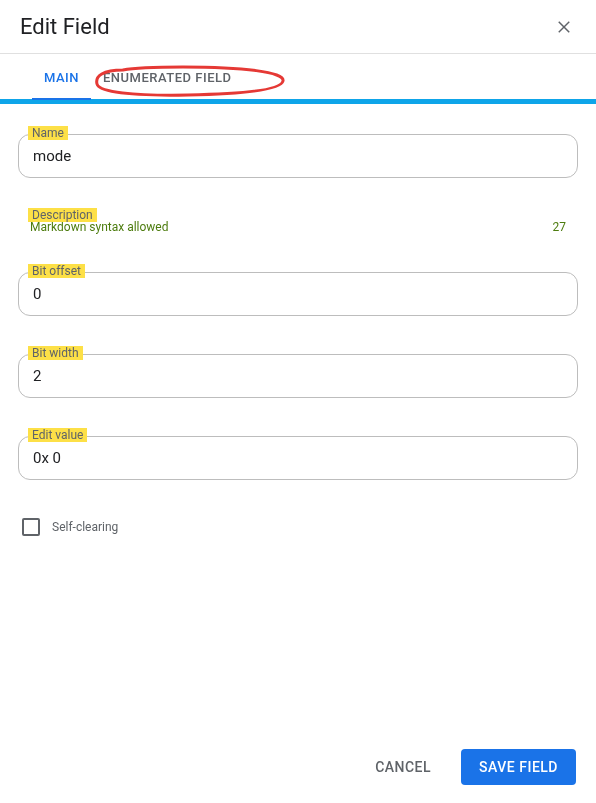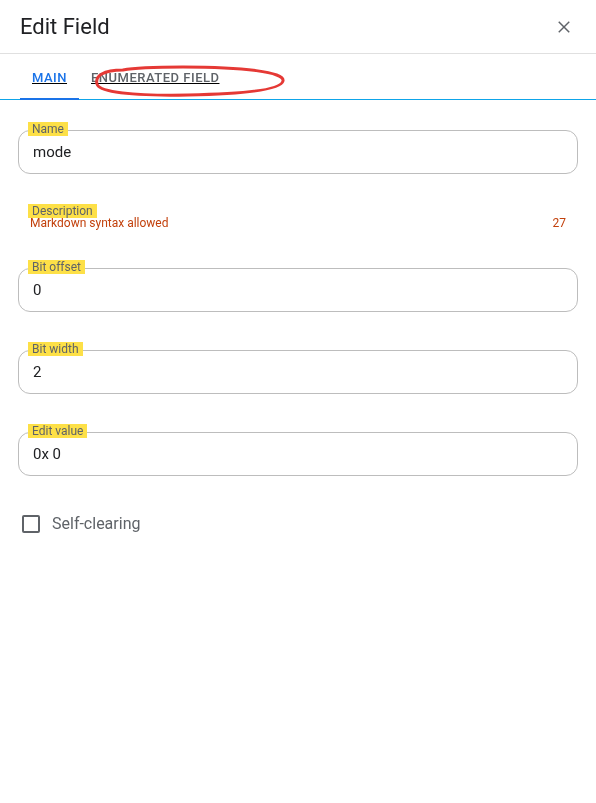--- a/index.html
+++ b/index.html
@@ -35,24 +35,23 @@
       align-items: center;
       justify-content: center;
       cursor: pointer;
       color: #5f6368;
       background: none;
       border: none;
     }
     .close-btn svg { width: 18px; height: 18px; }
     .tabs {
       display: flex;
-      border-bottom: 1px solid #0ea5e9;
-      padding: 0 20px;
+      border-bottom: 5px solid #0ea5e9;
+      padding: 0 32px;
       position: relative;
-      text-decoration: underline;
     }
     .tab {
       padding: 16px 12px 14px 12px;
       font-size: 13px;
       font-weight: 500;
       letter-spacing: 0.5px;
       color: #5f6368;
       cursor: pointer;
       position: relative;
       background: none;
@@ -108,42 +107,42 @@
       background: #fff;
     }
     .field textarea {
       resize: both;
       min-height: 140px;
     }
     .field-hint {
       display: flex;
       justify-content: space-between;
       font-size: 12px;
-      color: #c2410c;
+      color: #4d7c0f;
       padding: 4px 12px 0 12px;
     }
     .desc-field { }
     .checkbox-row {
       display: flex;
       align-items: center;
       gap: 12px;
       margin-top: 20px;
       margin-bottom: 20px;
       padding-left: 4px;
     }
     .checkbox {
       width: 18px;
       height: 18px;
       border: 2px solid #5f6368;
       border-radius: 2px;
       cursor: pointer;
       background: #fff;
     }
     .checkbox-label {
-      font-size: 16px;
+      font-size: 12px;
       color: #5f6368;
     }
     .footer {
       display: flex;
       justify-content: flex-end;
       align-items: center;
       gap: 12px;
       padding: 16px 20px 18px 20px;
     }
     .btn {
@@ -217,13 +216,17 @@
       <span class="field-label">Edit value</span>
       <input type="text" value="0x 0" style="">
     </div>
 
     <div class="checkbox-row">
       <div class="checkbox"></div>
       <span class="checkbox-label">Self-clearing</span>
     </div>
   </div>
 
+  <div class="footer">
+    <button class="btn btn-text">CANCEL</button>
+    <button class="btn btn-primary">SAVE FIELD</button>
+  </div>
 </div>
 
 </body></html>

